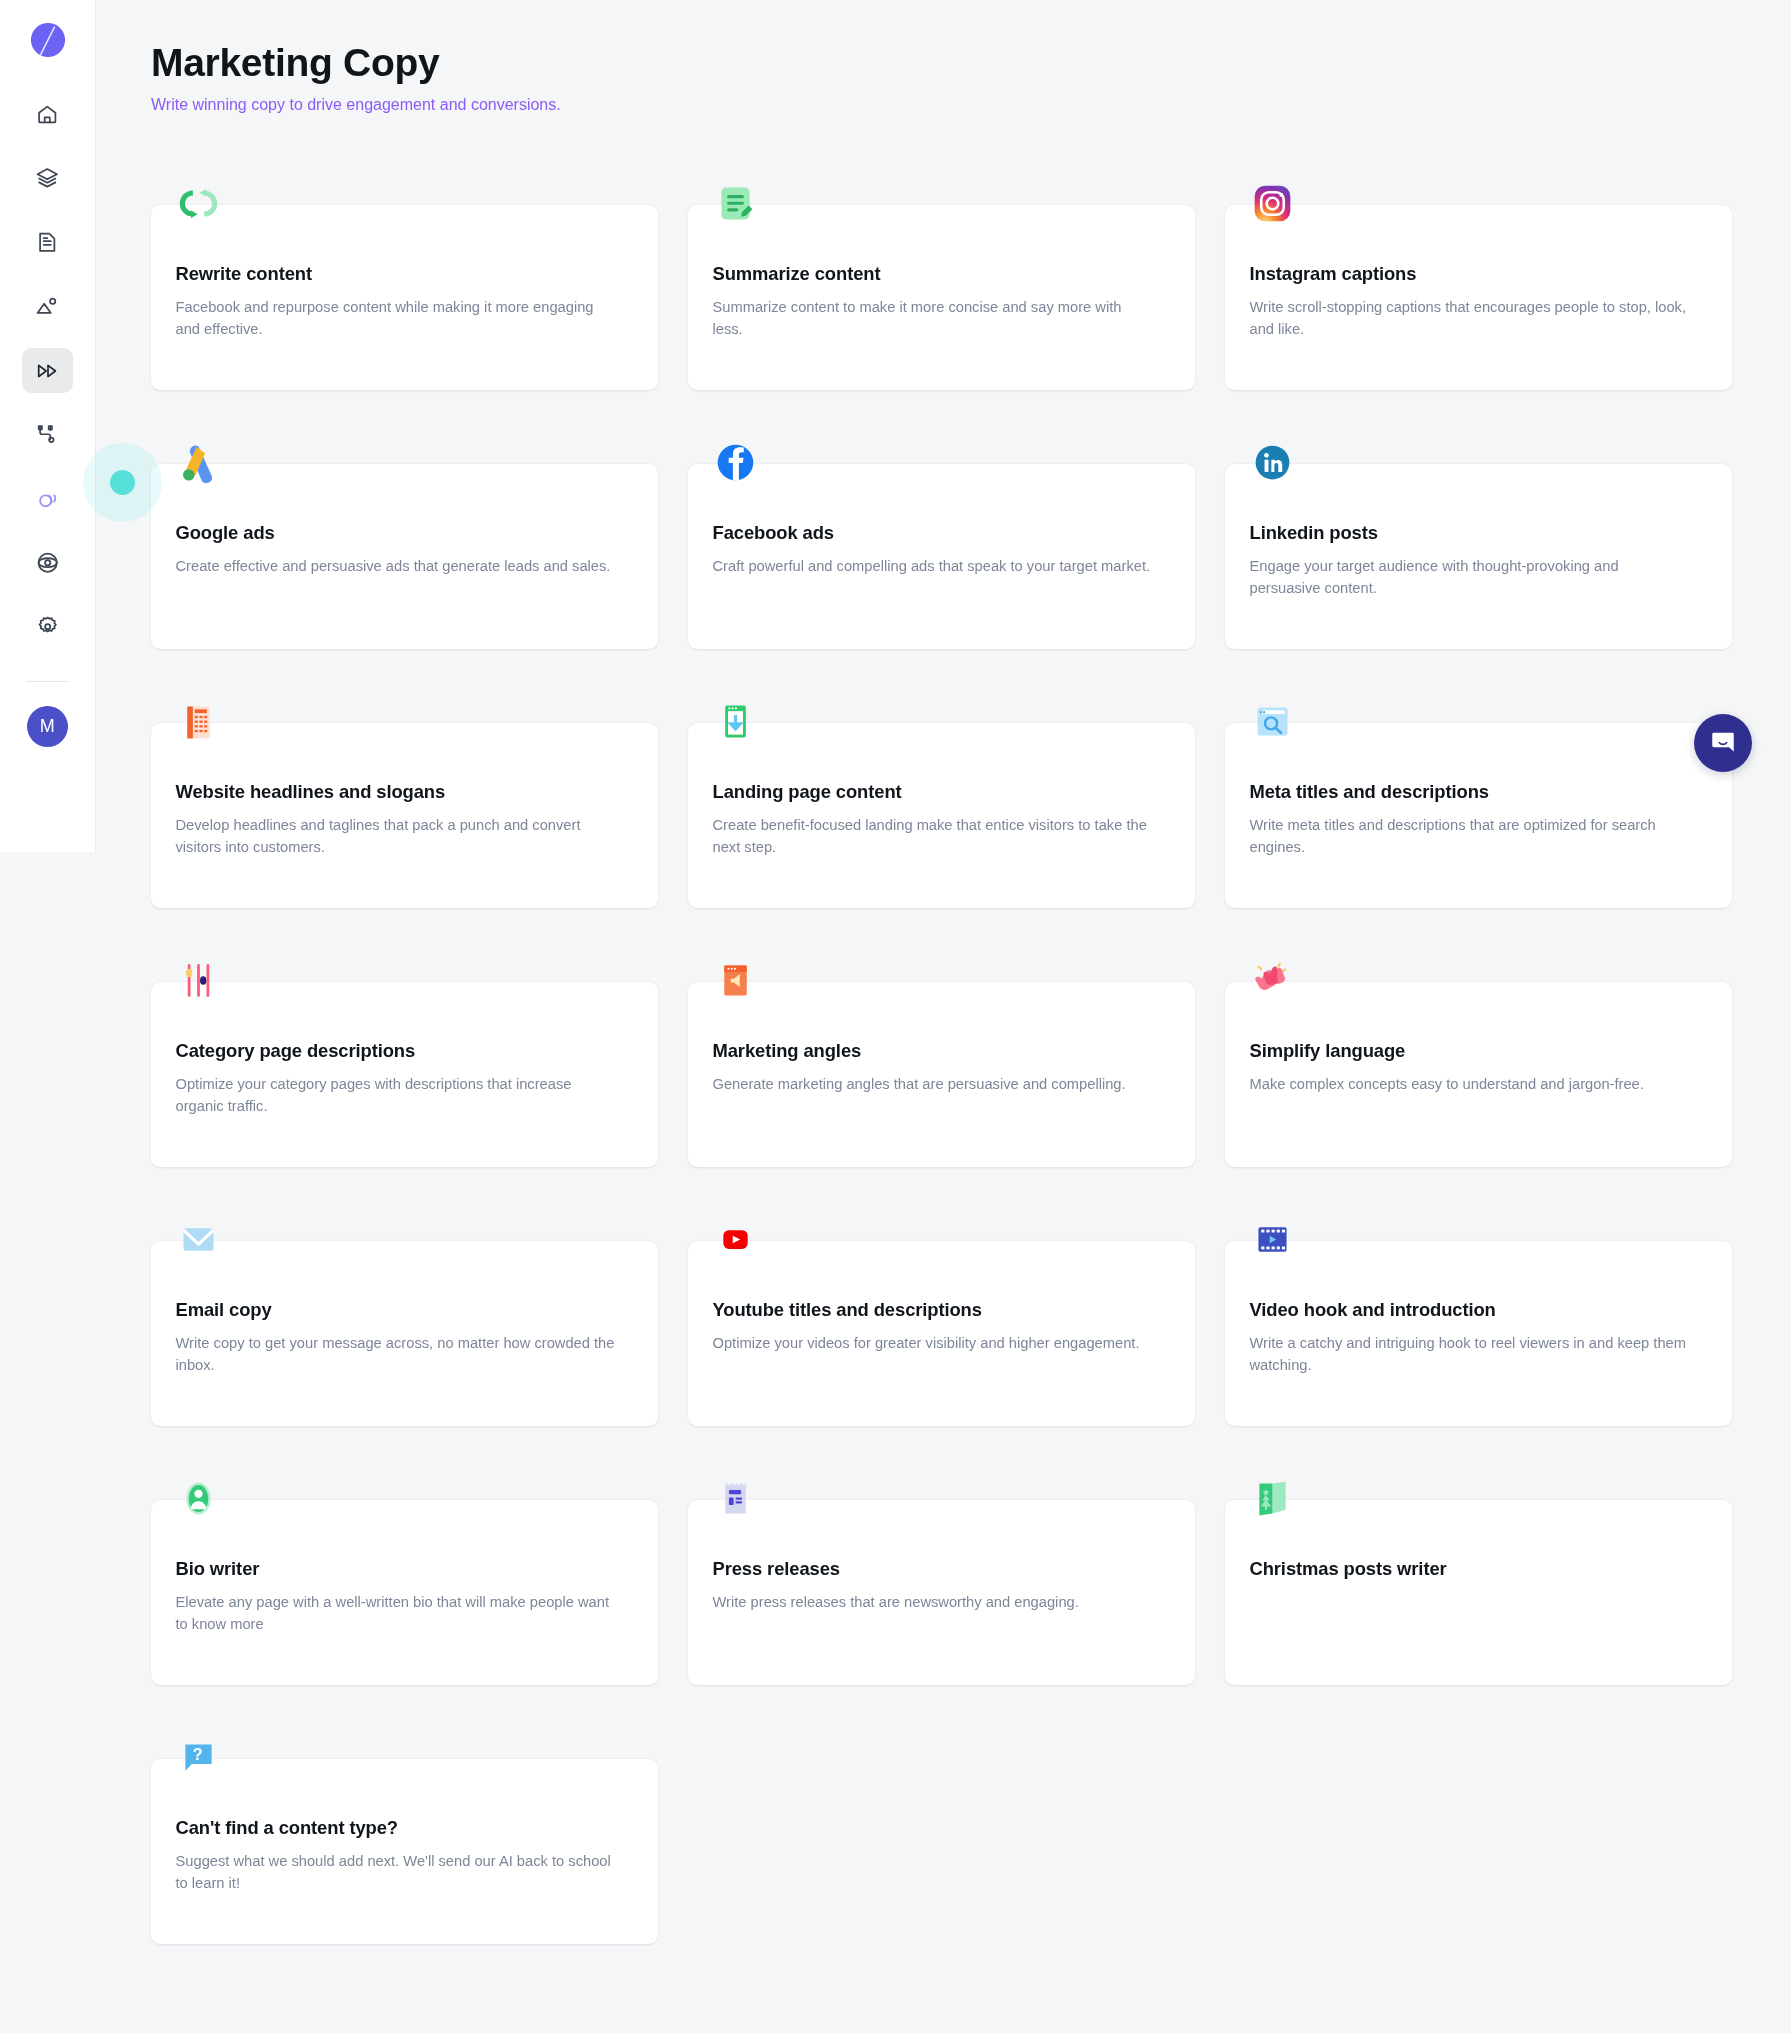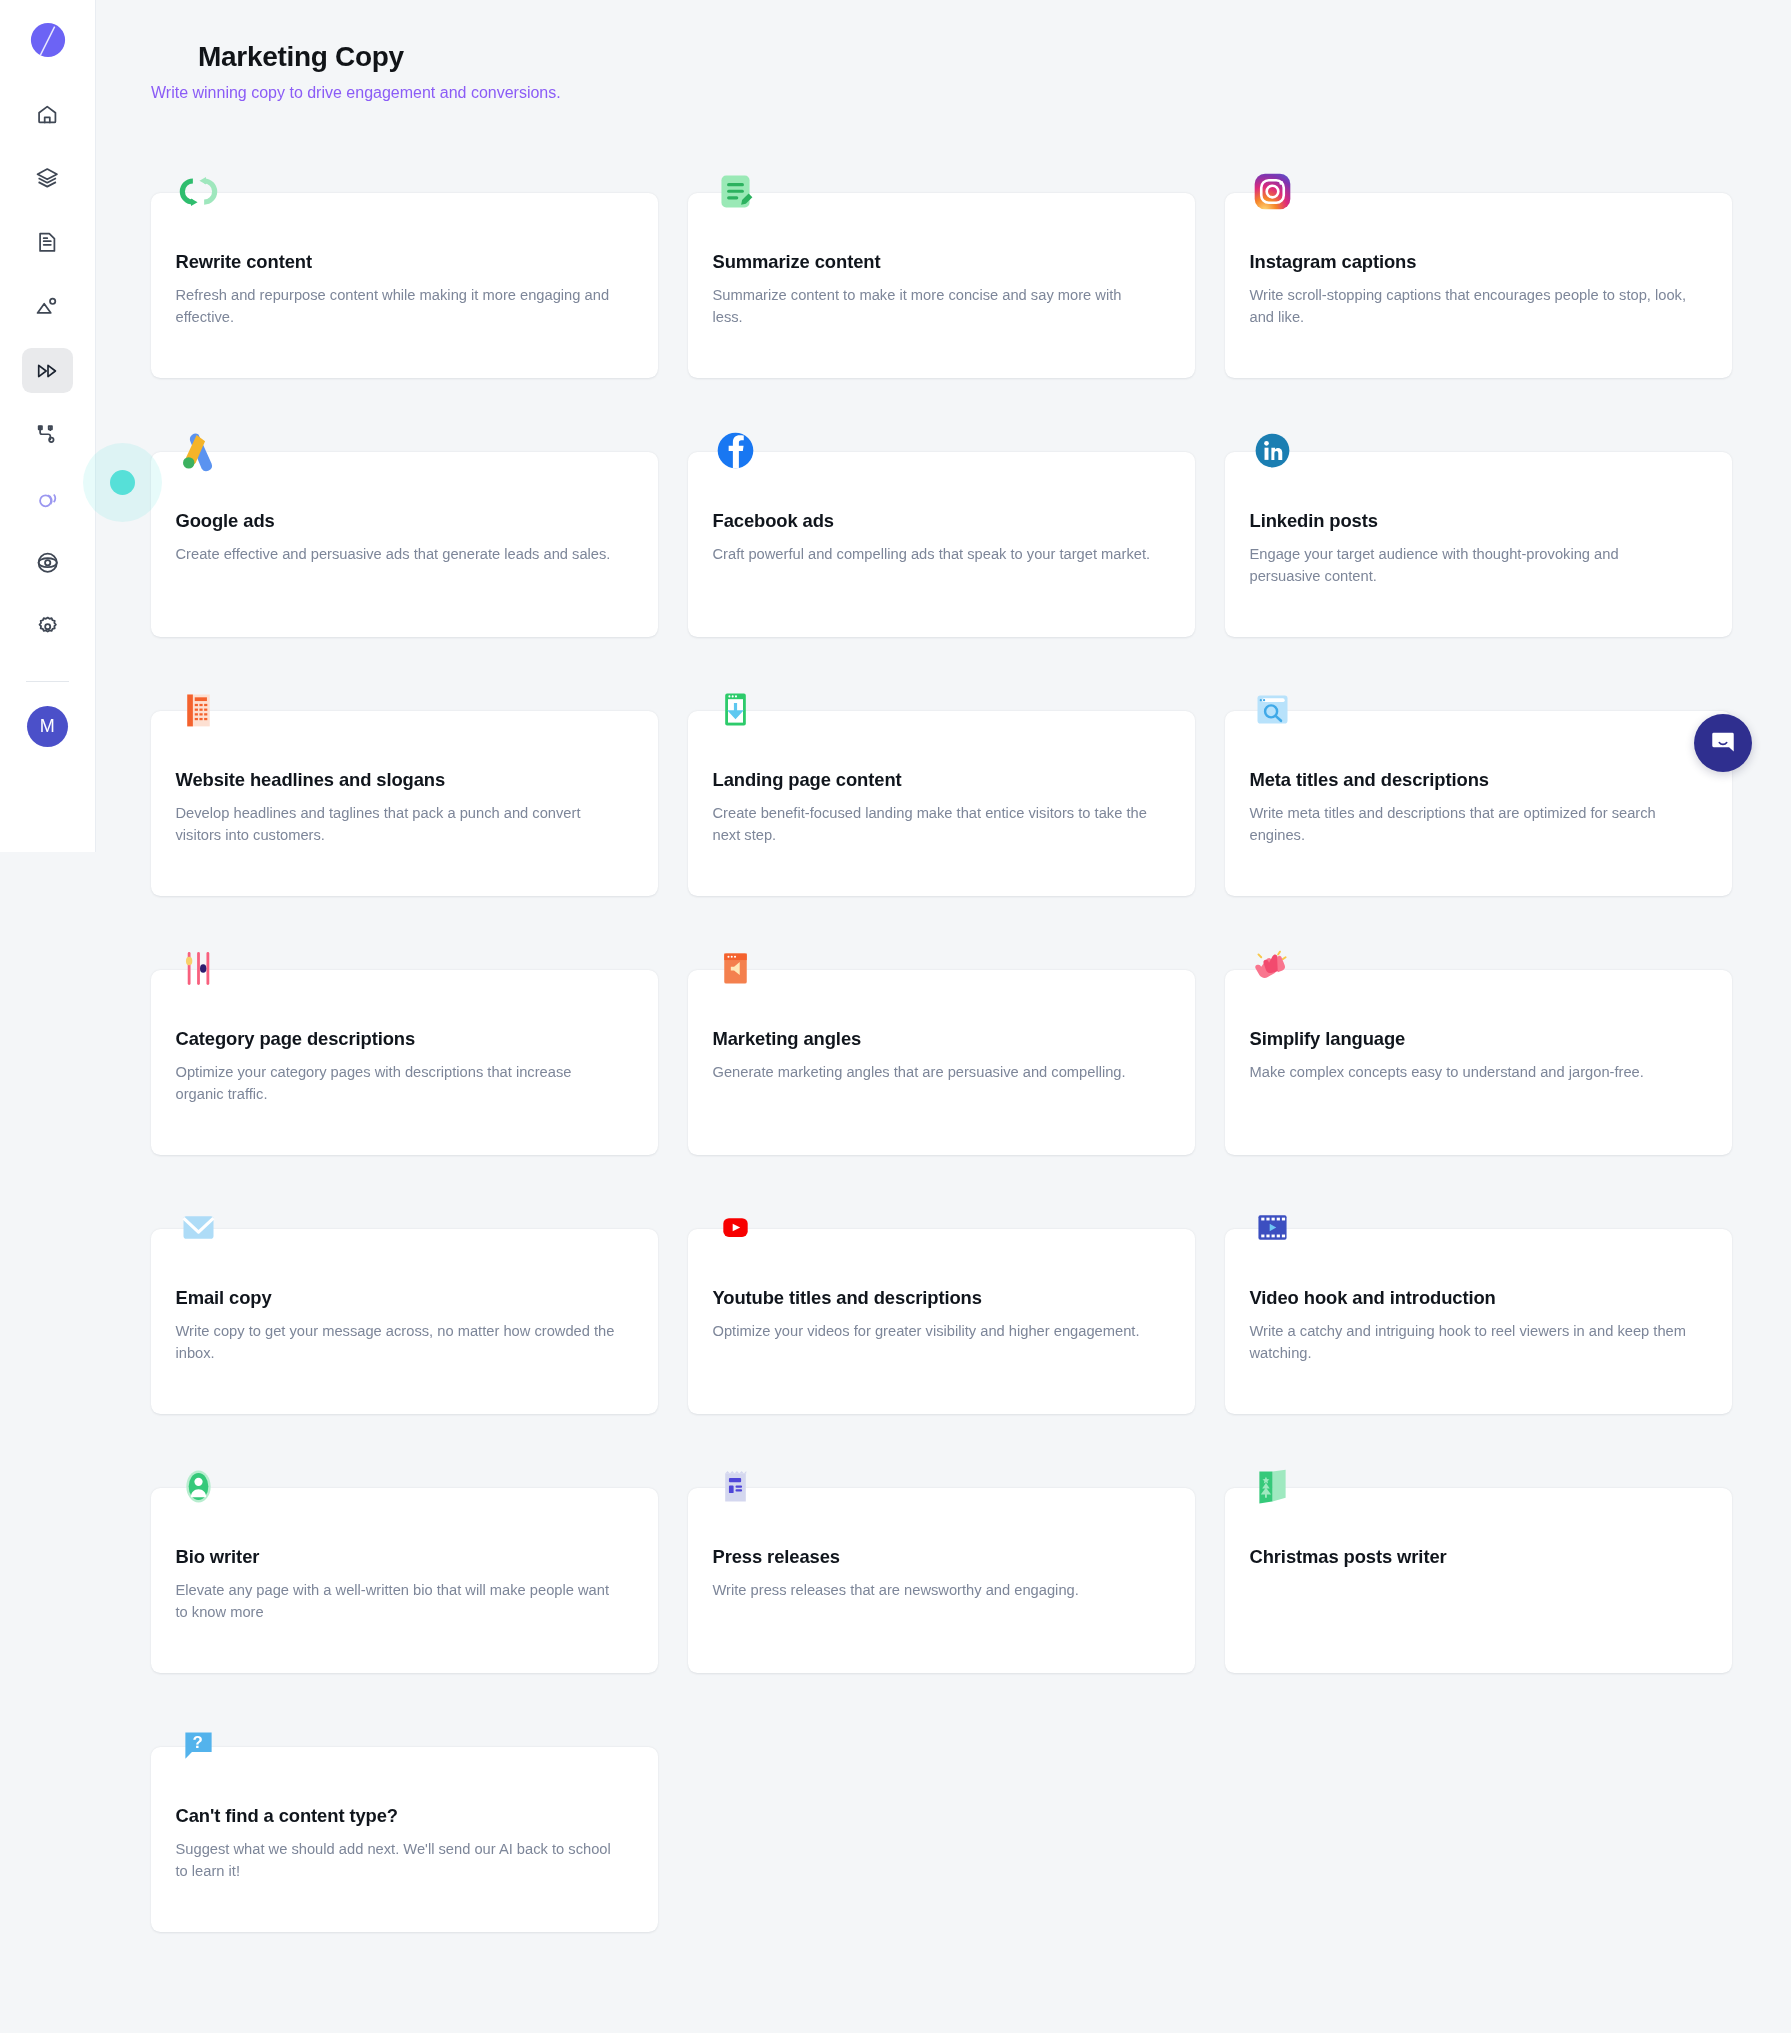--- a/index.html
+++ b/index.html
@@ -62,26 +62,25 @@
     background: #56e0d8; display: block;
   }
 
   
   .main {
     flex: 1;
     padding: 41px 0 0 55px;
     position: relative;
   }
   .page-title {
-    font-size: 28px;
+    font-size: 39px;
     font-weight: bold;
     color: #111418;
     letter-spacing: -0.3px;
     margin-bottom: 11.3px;
-    margin-left: 47px;
   }
   .page-subtitle {
     font-size: 16px;
     color: #8b5cf6;
     margin-bottom: 55px;
   }
 
   .grid {
     display: grid;
     grid-template-columns: 507px 507px 507px;
@@ -242,21 +241,21 @@
         <div class="card">
           <div class="card-icon">
             <svg width="45" height="45" viewBox="0 0 48 48">
               <path d="M30 10 a14 14 0 0 1 0 28 v-5.5 a8.5 8.5 0 0 0 0-17 Z" fill="#9fe7bd"></path>
               <path d="M32 8.5 l0 8 -7-4 Z" fill="#9fe7bd"></path>
               <path d="M18 38 a14 14 0 0 1 0-28 v5.5 a8.5 8.5 0 0 0 0 17 Z" fill="#2fbd6e"></path>
               <path d="M16 39.5 l0-8 7 4 Z" fill="#2fbd6e"></path>
             </svg>
           </div>
           <div class="card-title">Rewrite content</div>
-          <div class="card-desc">Refresh and repurpose content while making it more engaging and effective.</div>
+          <div class="card-desc">Facebook and repurpose content while making it more engaging and effective.</div>
         </div>
       </div>
 
       <div class="card-slot">
         <div class="card">
           <div class="card-icon">
             <svg width="45" height="45" viewBox="0 0 48 48">
               <rect x="9" y="7" width="30" height="34" rx="5" fill="#9ae9b6"></rect>
               <rect x="15" y="15" width="18" height="3.4" rx="1.7" fill="#2cb25f"></rect>
               <rect x="15" y="22" width="18" height="3.4" rx="1.7" fill="#2cb25f"></rect>

